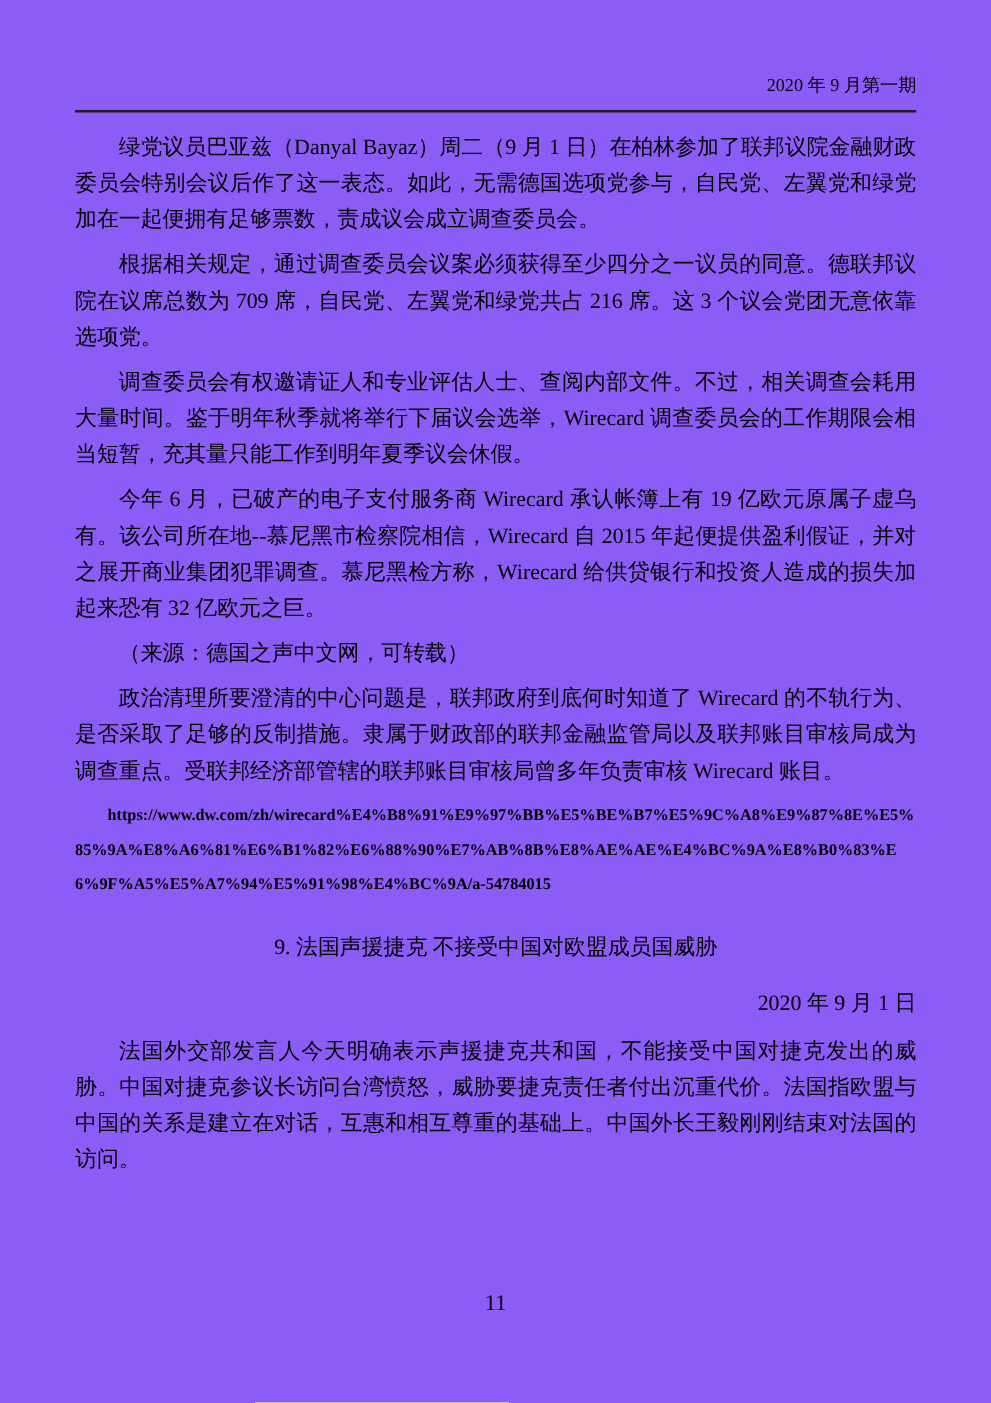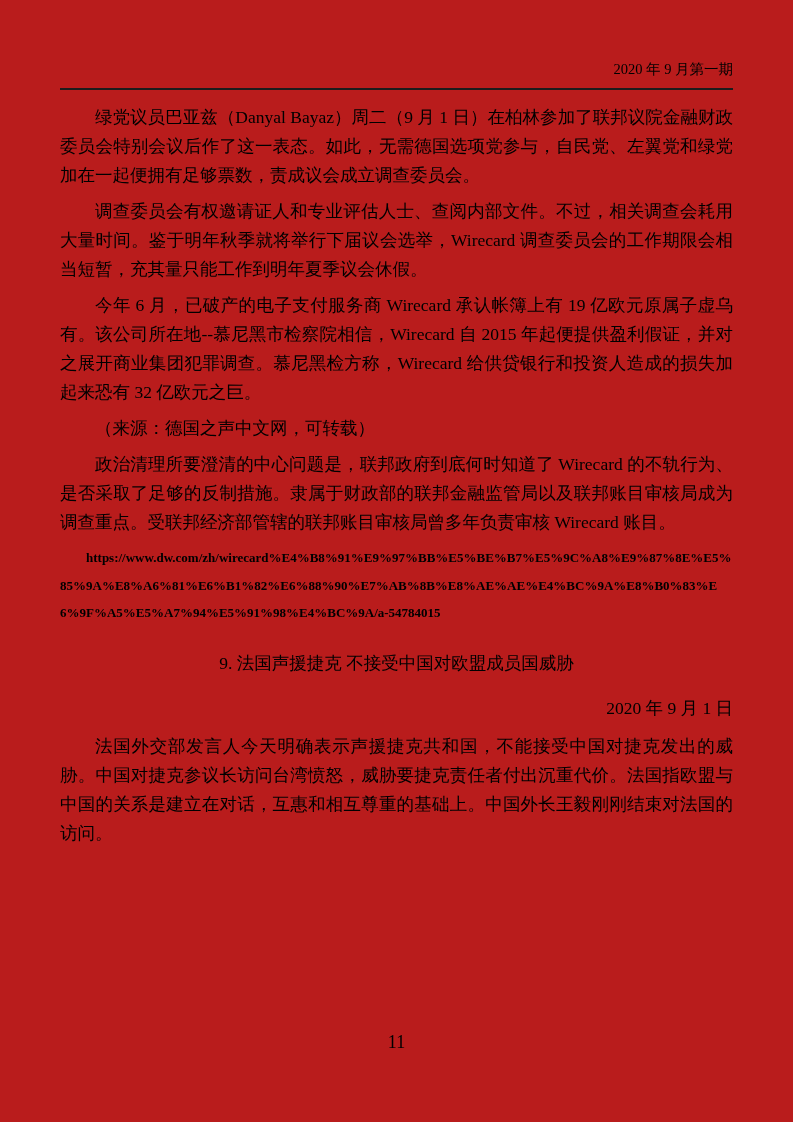--- a/index.html
+++ b/index.html
@@ -4,21 +4,21 @@
 <style>
   html, body {
     margin: 0;
     padding: 0;
     background: #ffffff;
   }
   .page {
     position: relative;
     width: 793px;
     height: 1122px;
-    background: #b91c1c;
+    background: #8b5cf6;
     color: #000000;
     font-family: "Liberation Serif", "DejaVu Serif", serif;
     overflow: hidden;
   }
   .content {
     padding: 60px 60px 0 60px;
   }
   .page-header {
     font-size: 14.5px;
     line-height: 19px;
@@ -69,20 +69,21 @@
 </style>
 </head>
 <body>
 
 <div class="page">
   <div class="content">
 
     <div class="page-header">2020 年 9 月第一期</div>
 
     <p class="para">绿党议员巴亚兹（Danyal Bayaz）周二（9 月 1 日）在柏林参加了联邦议院金融财政委员会特别会议后作了这一表态。如此，无需德国选项党参与，自民党、左翼党和绿党加在一起便拥有足够票数，责成议会成立调查委员会。</p>
+    <p class="para">根据相关规定，通过调查委员会议案必须获得至少四分之一议员的同意。德联邦议院在议席总数为 709 席，自民党、左翼党和绿党共占 216 席。这 3 个议会党团无意依靠选项党。</p>
     <p class="para">调查委员会有权邀请证人和专业评估人士、查阅内部文件。不过，相关调查会耗用大量时间。鉴于明年秋季就将举行下届议会选举，Wirecard 调查委员会的工作期限会相当短暂，充其量只能工作到明年夏季议会休假。</p>
     <p class="para">今年 6 月，已破产的电子支付服务商 Wirecard 承认帐簿上有 19 亿欧元原属子虚乌有。该公司所在地--慕尼黑市检察院相信，Wirecard 自 2015 年起便提供盈利假证，并对之展开商业集团犯罪调查。慕尼黑检方称，Wirecard 给供贷银行和投资人造成的损失加起来恐有 32 亿欧元之巨。</p>
     <p class="para">（来源：德国之声中文网，可转载）</p>
 
     <p class="para">政治清理所要澄清的中心问题是，联邦政府到底何时知道了 Wirecard 的不轨行为、是否采取了足够的反制措施。隶属于财政部的联邦金融监管局以及联邦账目审核局成为调查重点。受联邦经济部管辖的联邦账目审核局曾多年负责审核 Wirecard 账目。</p>
 
     <p class="url-line">https://www.dw.com/zh/wirecard%E4%B8%91%E9%97%BB%E5%BE%B7%E5%9C%A8%E9%87%8E%E5%85%9A%E8%A6%81%E6%B1%82%E6%88%90%E7%AB%8B%E8%AE%AE%E4%BC%9A%E8%B0%83%E6%9F%A5%E5%A7%94%E5%91%98%E4%BC%9A/a-54784015</p>
 
     <h2 class="section-heading">9. 法国声援捷克 不接受中国对欧盟成员国威胁</h2>
 

